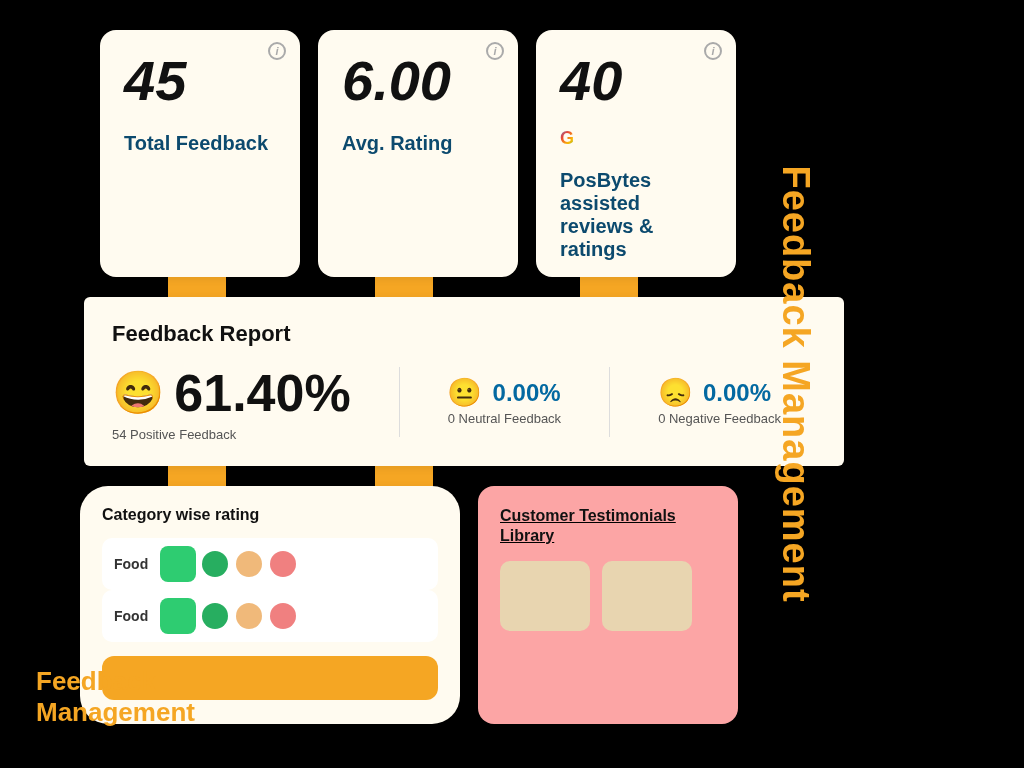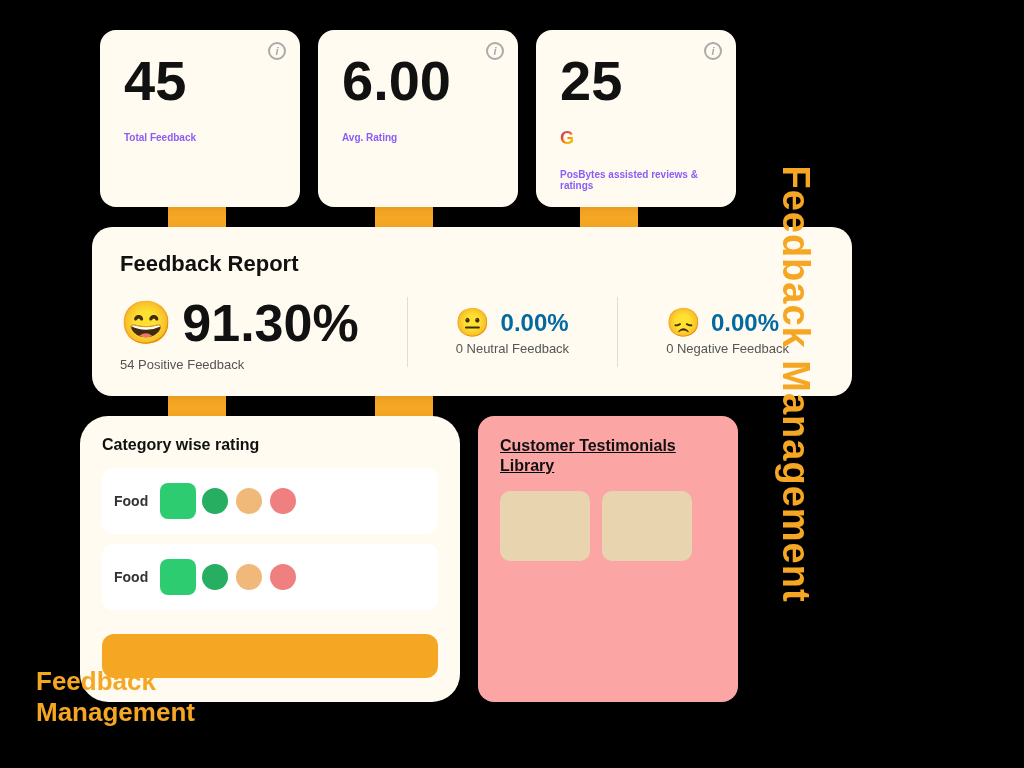--- a/index.html
+++ b/index.html
@@ -95,26 +95,27 @@
       font-weight: bold;
       cursor: pointer;
     }
 
     .stat-card .stat-number {
       font-size: 56px;
       font-weight: 900;
       color: #111;
       line-height: 1.1;
       margin-bottom: 8px;
+      font-style: italic;
     }
 
     .stat-card .stat-label {
-      font-size: 10px;
+      font-size: 20px;
       font-weight: 600;
-      color: #8b5cf6;
+      color: #0c4a6e;
       margin-top: 20px;
     }
 
     .google-icon-row {
       display: flex;
       align-items: center;
       gap: 4px;
       margin-bottom: 4px;
       margin-top: 16px;
     }
@@ -124,23 +125,23 @@
       font-weight: bold;
       background: linear-gradient(135deg, #4285F4, #EA4335, #FBBC04, #34A853);
       -webkit-background-clip: text;
       -webkit-text-fill-color: transparent;
       background-clip: text;
     }
 
     
     .report-card {
       background: #FFFBF0;
-      border-radius: 20px;
+      border-radius: 6px;
       padding: 24px 28px;
-      margin-left: 12px;
+      margin-left: 4px;
       width: 760px;
       box-shadow: 0 2px 8px rgba(0,0,0,0.08);
     }
 
     .report-title {
       font-size: 22px;
       font-weight: 800;
       color: #111;
       margin-bottom: 16px;
     }
@@ -217,24 +218,23 @@
       font-size: 16px;
       font-weight: 700;
       color: #111;
       margin-bottom: 14px;
     }
 
     .category-row {
       display: flex;
       align-items: center;
       gap: 6px;
-      padding: 15px 12px;
+      padding: 8px 12px;
       background: #fff;
       border-radius: 10px;
-      margin-bottom: 10px;
     }
 
     .category-name {
       font-size: 14px;
       font-weight: 600;
       color: #333;
       width: 40px;
     }
 
     .rating-square {
@@ -345,37 +345,37 @@
       </div>
 
       <div class="stat-card">
         <div class="info-icon">i</div>
         <div class="stat-number">6.00</div>
         <div class="stat-label">Avg. Rating</div>
       </div>
 
       <div class="stat-card">
         <div class="info-icon">i</div>
-        <div class="stat-number">25</div>
+        <div class="stat-number">40</div>
         <div class="google-icon-row">
           <span class="google-g">G</span>
         </div>
         <div class="stat-label">PosBytes assisted reviews &amp; ratings</div>
       </div>
 
     </div>
 
     <div class="report-card">
       <div class="report-title">Feedback Report</div>
       <div class="feedback-stats-row">
 
         <div class="feedback-stat-item">
           <div class="feedback-stat-main">
             <span class="emoji-icon">😄</span>
-            <span class="feedback-percent-lg">91.30%</span>
+            <span class="feedback-percent-lg">61.40%</span>
           </div>
           <div class="feedback-sub">54 Positive Feedback</div>
         </div>
 
         <div class="divider-v"></div>
 
         <div class="feedback-stat-item">
           <div class="feedback-stat-main">
             <span class="emoji-icon-sm">😐</span>
             <span class="feedback-percent-sm">0.00%</span>

